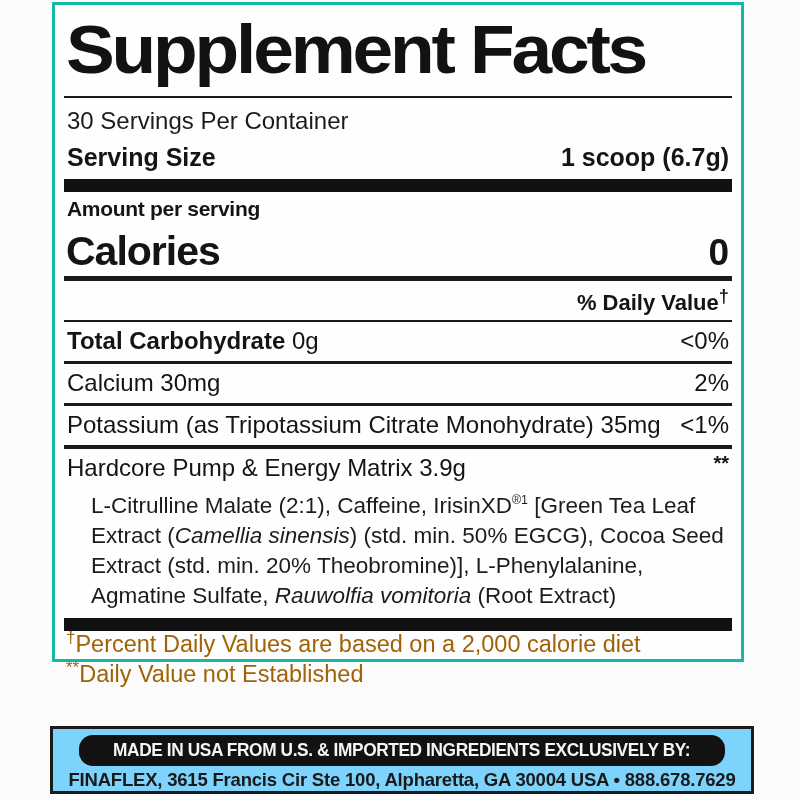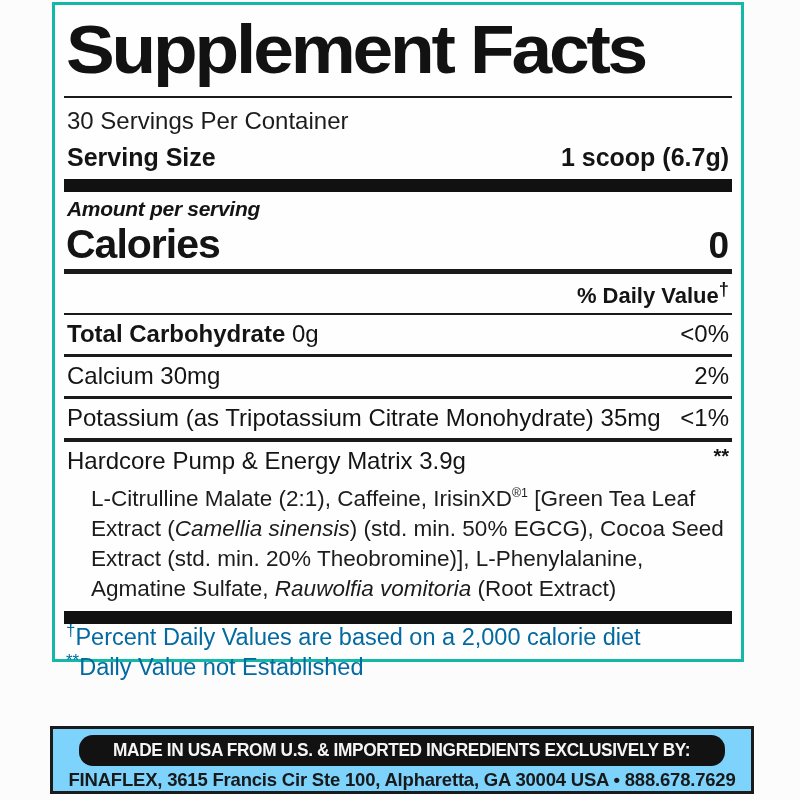--- a/index.html
+++ b/index.html
@@ -22,40 +22,40 @@
     font-size:69px;line-height:82px;font-weight:bold;
     letter-spacing:-3px;white-space:nowrap;color:#121212;
     transform:scaleX(1.06);transform-origin:left center;
   }
   .rule{border:0;margin:0;background:#1a1a1a;}
   .rule-under-title{height:2px;margin-top:5px;}
   .servings{font-size:24px;margin:9px 0 0 3px;color:#1c1c1c;}
   .row{display:flex;justify-content:space-between;align-items:baseline;}
   .serving-size{margin:8px 3px 0 3px;font-size:25px;font-weight:bold;}
   .bar-thick{height:13px;background:#111;margin-top:7px;}
-  .amount-per-serving{margin:5px 0 0 3px;font-size:21px;font-weight:bold;letter-spacing:-0.3px;font-style:italic;}
-  .calories-row{margin:1px 3px 0 2px;}
+  .amount-per-serving{margin:5px 0 0 3px;font-size:21px;font-weight:bold;letter-spacing:-0.3px;}
+  .calories-row{margin:8px 3px 0 2px;}
   .calories-label{font-size:41px;font-weight:bold;letter-spacing:-1px;line-height:44px;}
   .calories-value{font-size:37px;font-weight:bold;line-height:40px;}
   .rule-heavy{height:5px;margin-top:3px;}
   .dv-header{margin:4px 3px 0 0;text-align:right;font-size:22px;font-weight:bold;}
   .rule-thin{height:2px;margin-top:4px;}
   .nutrient{font-size:24px;margin:0 3px;padding:5px 0 6px 0;}
   .nutrient .bold{font-weight:bold;}
   .rule-med{height:3px;}
   .rule-section{height:4px;}
   .dv-val{font-size:24px;}
   .matrix-row{font-size:24px;margin:0 3px;padding:5px 0 0 0;align-items:flex-start;gap:28px;}
   .matrix-dv{font-size:20px;font-weight:bold;line-height:18px;}
   .matrix-desc{
     margin:3px 6px 6px 3px;padding-left:24px;
     font-size:22.5px;line-height:30px;color:#1c1c1c;
   }
   .matrix-desc sup{font-size:0.55em;}
-  .footnote{font-size:23.5px;margin:0 0 0 2px;color:#0369a1;}
+  .footnote{font-size:23.5px;margin:0 0 0 2px;color:#a16207;}
   .footnote:first-of-type{margin-top:6px;}
   .footnote sup{font-size:0.72em;vertical-align:super;line-height:0;}
   .footnote.second{margin-top:3px;}
 
   
   .maker-box{
     position:absolute;left:50px;top:726px;width:704px;height:68px;
     box-sizing:border-box;border:3px solid #1b1b1b;background:#7dd3fc;
   }
   .maker-pill{

